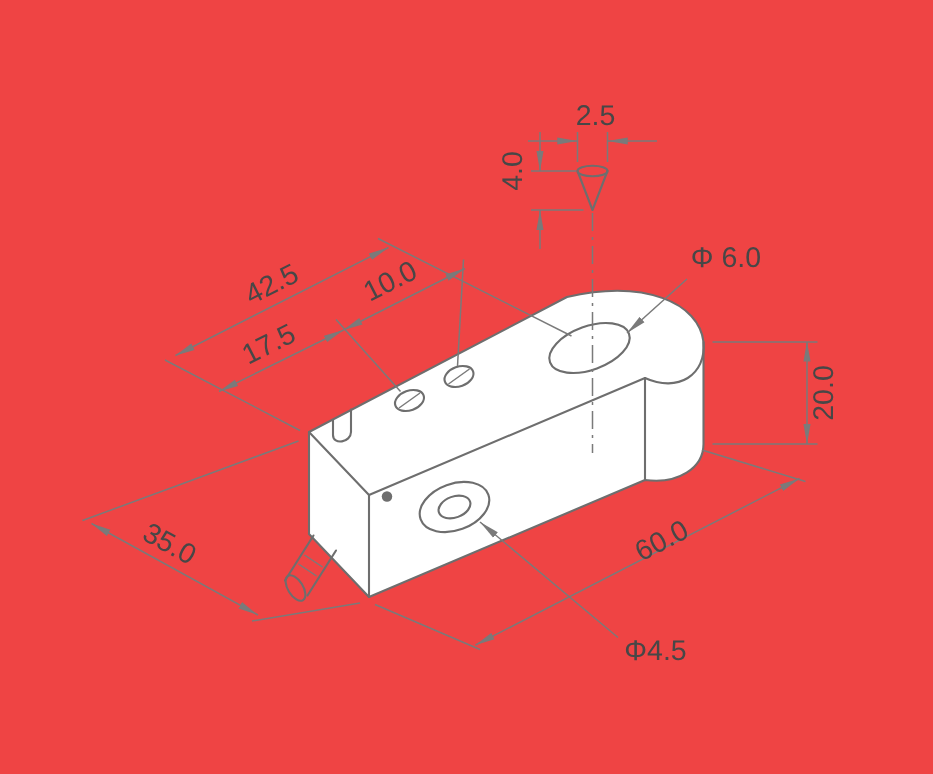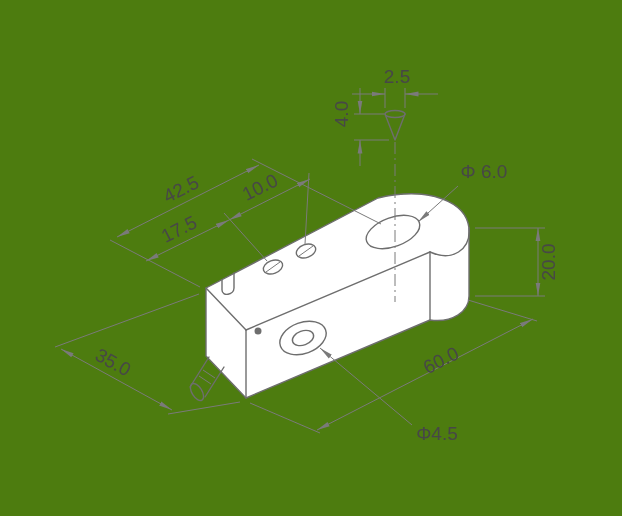--- a/index.html
+++ b/index.html
@@ -1,19 +1,19 @@
 <!DOCTYPE html>
 <html><head>
 <meta charset="utf-8">
 <style>
   html,body{margin:0;padding:0;background:#ffffff;}
   .canvas{
     position:relative;
     width:622px;height:516px;
-    background:#4d7c0f;
+    background:#ef4444;
     overflow:hidden;
     font-family:"Liberation Sans", sans-serif;
   }
   svg{display:block;}
   .part{stroke:#6e6e6e;stroke-width:1.4;fill:none;stroke-linejoin:round;stroke-linecap:round;}
   .part-fill{stroke:#6e6e6e;stroke-width:1.4;fill:#ffffff;stroke-linejoin:round;}
   .thin{stroke:#7a7a7a;stroke-width:1;fill:none;}
   .dimline{stroke:#7a7a7a;stroke-width:1;fill:none;}
   .center{stroke:#7a7a7a;stroke-width:1;fill:none;stroke-dasharray:12 4 2 4;}
   .dimtext{font-size:19px;fill:#474747;}

